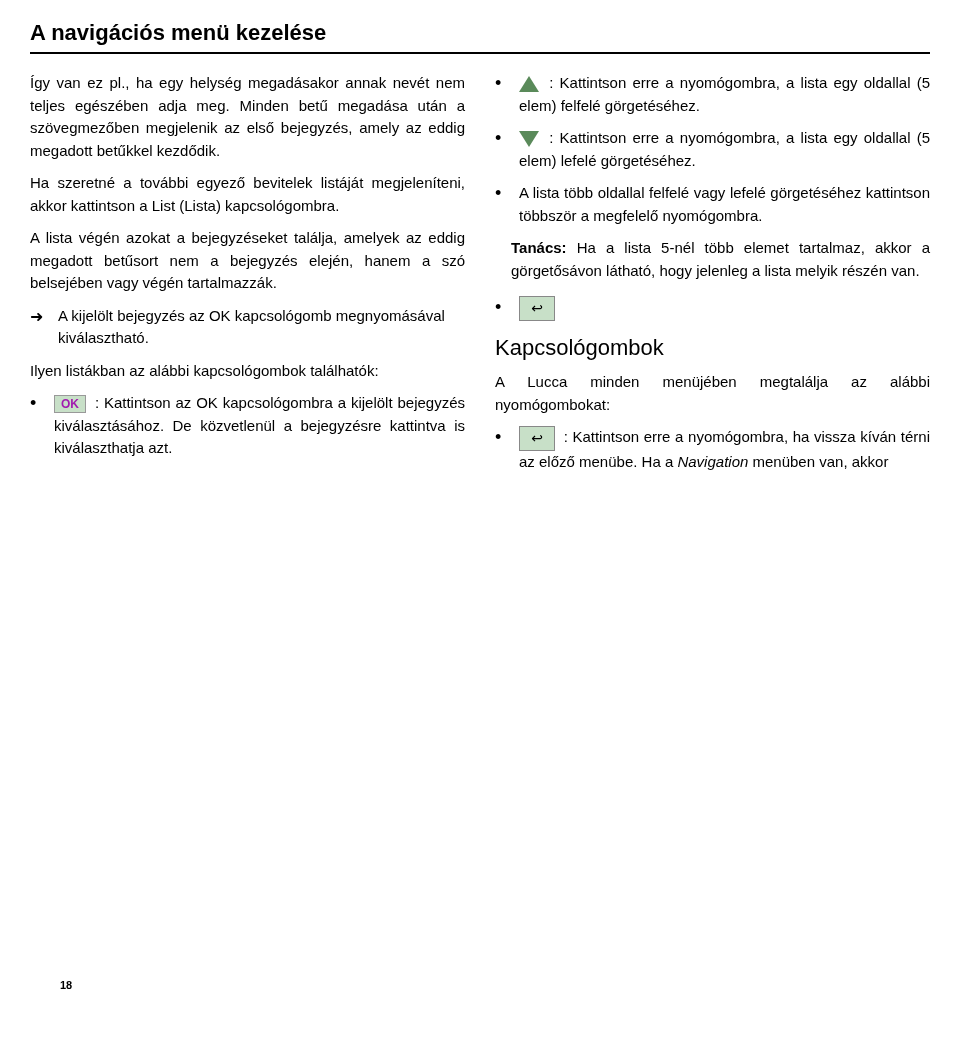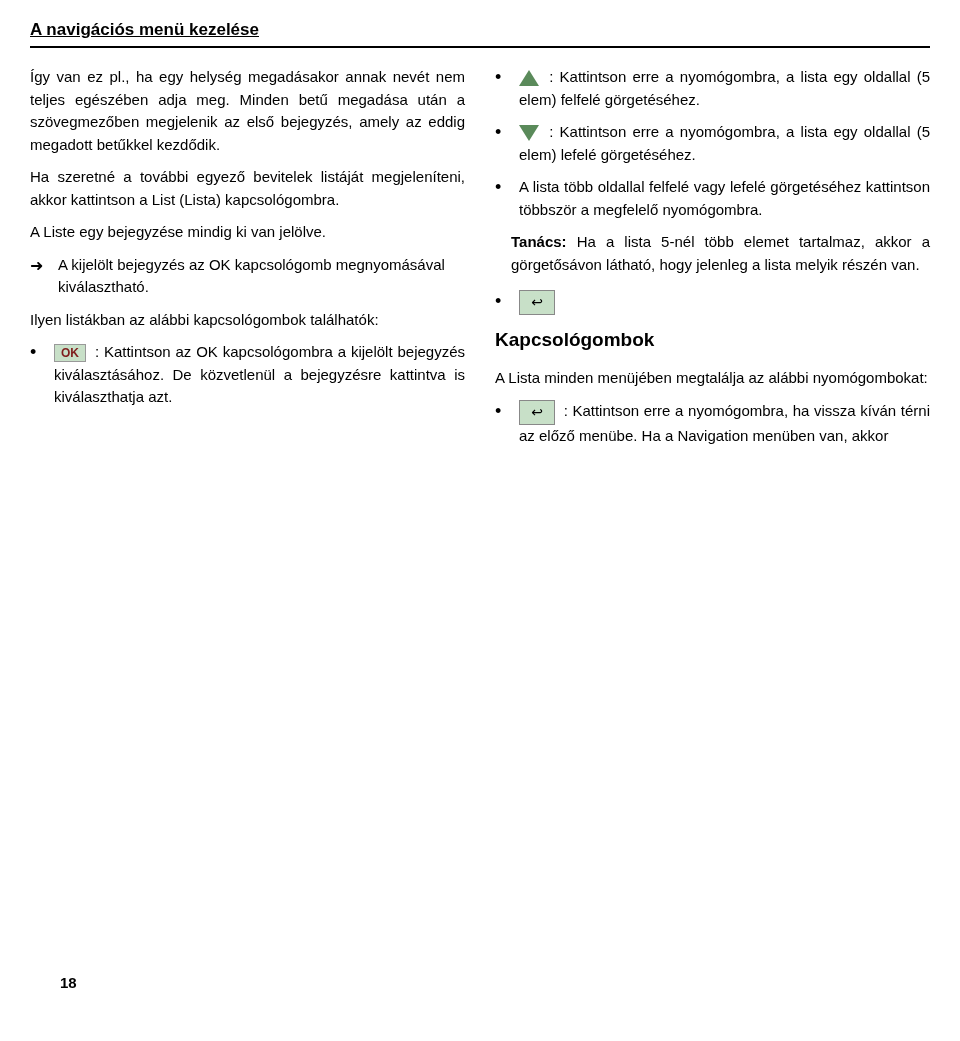--- a/index.html
+++ b/index.html
@@ -12,25 +12,24 @@
       width: 960px;
       min-height: 1041px;
       background: #ffffff;
       font-family: Arial, Helvetica, sans-serif;
       font-size: 15px;
       color: #000000;
       padding: 20px 30px 30px 30px;
     }
 
     .page-title {
-      font-size: 17px;
+      font-size: 22px;
       font-weight: bold;
       color: #000;
       margin-bottom: 6px;
-      text-decoration: underline;
     }
 
     .title-divider {
       border: none;
       border-top: 2px solid #000;
       margin-bottom: 18px;
     }
 
     .two-col {
       display: flex;
@@ -49,20 +48,21 @@
       margin-bottom: 10px;
       line-height: 1.5;
       text-align: justify;
     }
 
     .bold {
       font-weight: normal;
     }
 
     .italic {
+      font-style: italic;
     }
 
     ul.bullet-list {
       list-style: none;
       margin: 0 0 10px 0;
       padding: 0;
     }
 
     ul.bullet-list li {
       display: flex;
@@ -97,21 +97,21 @@
       line-height: 1.5;
     }
 
     .ok-badge {
       display: inline-block;
       background: #c8e0c8;
       border: 1px solid #999;
       padding: 0px 6px;
       font-size: 12px;
       font-weight: bold;
-      color: #7f1d1d;
+      color: #a21caf;
       margin-right: 4px;
       vertical-align: middle;
       line-height: 1.4;
     }
 
     .icon-back {
       display: inline-flex;
       align-items: center;
       justify-content: center;
       background: #c8e0c8;
@@ -132,52 +132,52 @@
       margin-bottom: 14px;
       margin-left: 16px;
     }
 
     .tanacs-title {
       font-weight: bold;
       display: inline;
     }
 
     .section-title {
-      font-size: 19px;
-      font-weight: bold;
+      font-size: 22px;
+      font-weight: normal;
       margin-top: 14px;
-      margin-bottom: 16px;
+      margin-bottom: 10px;
     }
 
     .page-number {
       position: absolute;
       bottom: 30px;
       left: 30px;
-      font-size: 15px;
+      font-size: 11px;
       font-weight: bold;
     }
 
     .page-wrapper {
       position: relative;
       min-height: 1001px;
     }
   </style>
 </head>
 <body>
 
 <div class="page-wrapper">
   <div class="page-title">A navigációs menü kezelése</div>
   <hr class="title-divider">
 
   <div class="two-col">
 
     <div class="col-left">
       <p>Így van ez pl., ha egy helység megadásakor annak nevét nem teljes egészében adja meg. Minden betű megadása után a szövegmezőben megjelenik az első bejegyzés, amely az eddig megadott betűkkel kezdődik.</p>
       <p>Ha szeretné a további egyező bevitelek listáját megjeleníteni, akkor kattintson a <span class="bold">List (Lista)</span> kapcsológombra.</p>
-      <p>A Liste egy bejegyzése mindig ki van jelölve.</p>
+      <p>A lista végén azokat a bejegyzéseket találja, amelyek az eddig megadott betűsort nem a bejegyzés elején, hanem a szó belsejében vagy végén tartalmazzák.</p>
       <div class="arrow-item">
         <span class="arrow-sym">➜</span>
         <span>A kijelölt bejegyzés az OK kapcsológomb megnyomásával kiválasztható.</span>
       </div>
       <p>Ilyen listákban az alábbi kapcsológombok találhatók:</p>
       <ul class="bullet-list">
         <li>
           <span class="bullet-dot">•</span>
           <span class="bullet-content">
             <span class="ok-badge">OK</span>
@@ -221,21 +221,21 @@
           <span class="bullet-dot">•</span>
           <span class="bullet-content">
             <span class="icon-back">
               <span class="icon-back-arrow">↩</span>
             </span>
           </span>
         </li>
       </ul>
 
       <div class="section-title">Kapcsológombok</div>
-      <p>A Lista minden menüjében megtalálja az alábbi nyomógombokat:</p>
+      <p>A Lucca minden menüjében megtalálja az alábbi nyomógombokat:</p>
 
       <ul class="bullet-list">
         <li>
           <span class="bullet-dot">•</span>
           <span class="bullet-content">
             <span class="icon-back">
               <span class="icon-back-arrow">↩</span>
             </span>
             <span>: Kattintson erre a nyomógombra, ha vissza kíván térni az előző menübe. Ha a</span>
             <span class="italic"> </span><span class="italic">Navigation</span>

